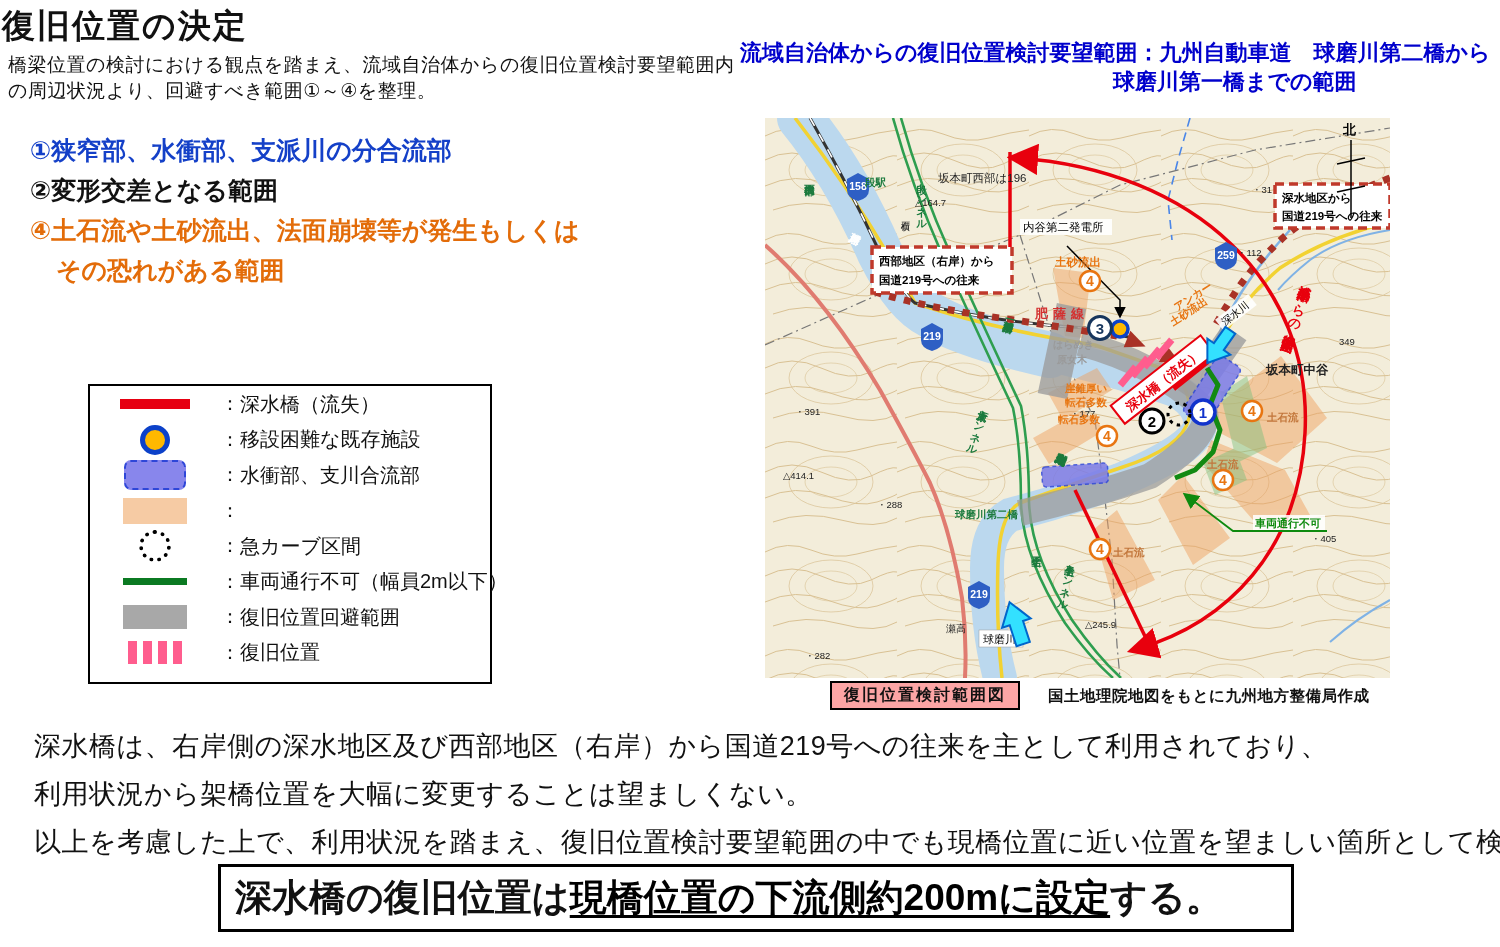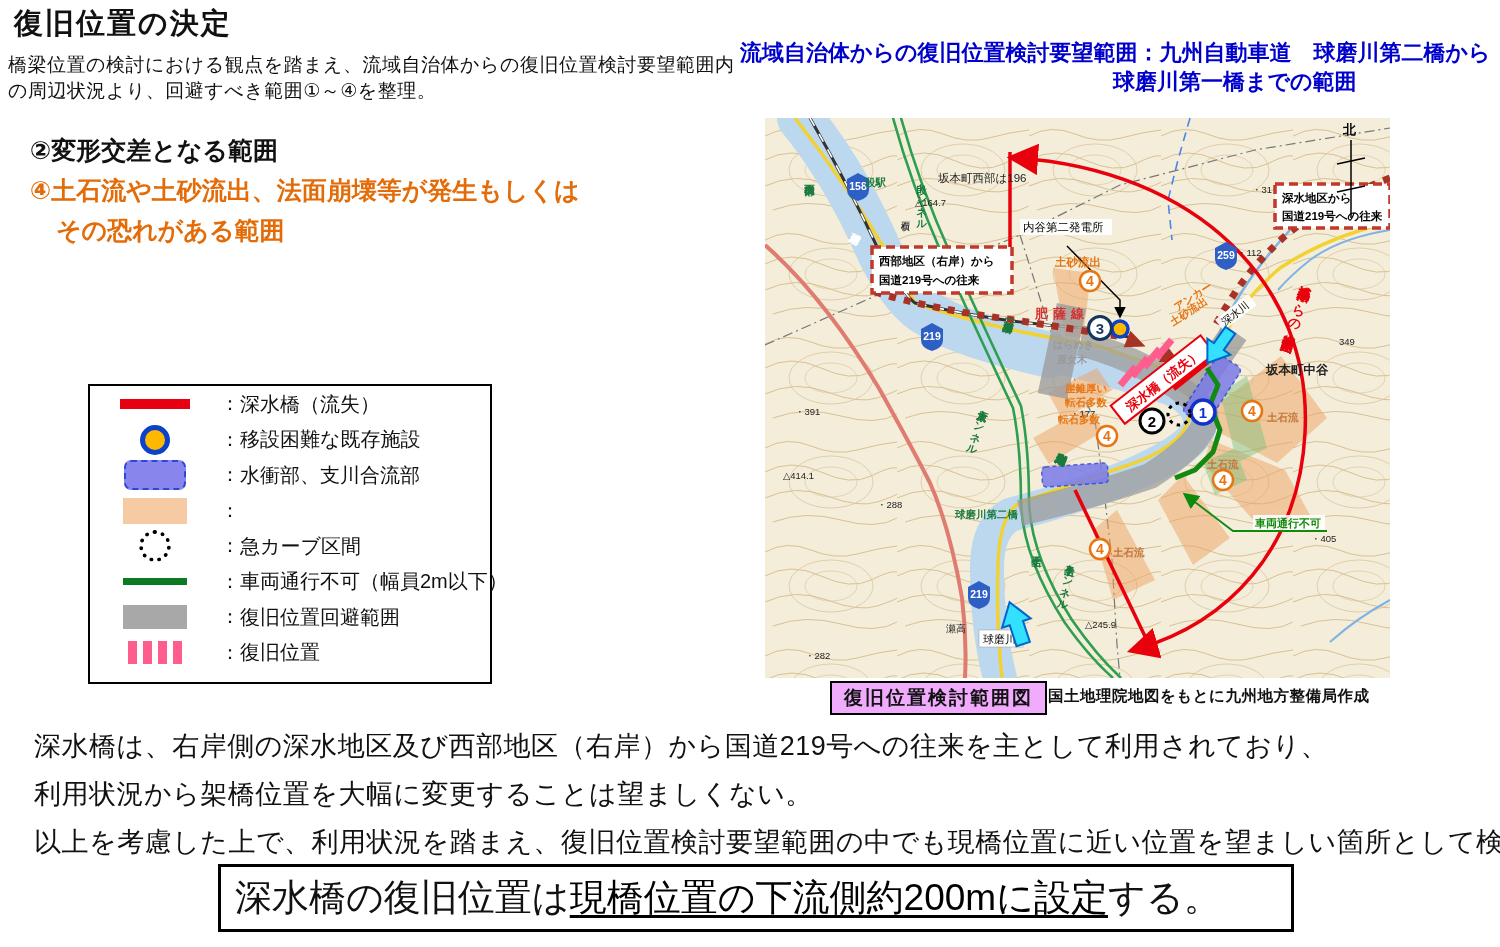--- a/index.html
+++ b/index.html
@@ -1,20 +1,20 @@
 <!DOCTYPE html>
 <html><head>
 <meta charset="utf-8">
 <style>
   html,body{margin:0;padding:0;}
   body{width:1500px;height:947px;background:#ffffff;position:relative;overflow:hidden;
        font-family:"Liberation Sans","DejaVu Sans",sans-serif;color:#111;}
   .abs{position:absolute;}
   
-  .page-title{left:14px;top:4px;font-size:29px;font-weight:bold;letter-spacing:2px;}
+  .page-title{left:2px;top:4px;font-size:33px;font-weight:bold;letter-spacing:2px;}
   .intro{left:8px;top:52px;width:740px;font-size:19px;line-height:1.38;letter-spacing:0.5px;}
   .avoid{left:30px;top:138px;width:700px;font-size:25px;font-weight:bold;line-height:1.0;}
   .avoid .row{margin-bottom:15px;}
   .c1{color:#1440C8}.c2{color:#111111}.c3{color:#17365D}.c4{color:#E36C09}
   .avoid .cont{margin-left:26px;margin-top:2px;}
   
   .legend{left:88px;top:384px;width:400px;height:296px;border:2px solid #000;background:#fff;}
   .lrow{display:flex;align-items:center;height:34.5px;margin-top:1px;}
   .lsym{width:130px;display:flex;justify-content:center;align-items:center;flex:0 0 130px;}
   .lcolon{width:20px;text-align:center;font-size:19px;flex:0 0 20px;}
@@ -26,38 +26,39 @@
   .sym-curve{width:24px;height:24px;border-radius:50%;border:4px dotted #000;}
   .sym-green{width:64px;height:7px;background:#0B7A22;}
   .sym-gray{width:64px;height:24px;background:#A8A8A8;}
   .sym-pink{display:flex;gap:6px;}
   .sym-pink i{display:block;width:9px;height:23px;background:#FF5D8E;}
   
   .map-head1{left:740px;top:38px;font-size:22px;font-weight:bold;color:#0000CC;white-space:nowrap;}
   .map-head2{left:1113px;top:67px;font-size:22px;font-weight:bold;color:#0000CC;white-space:nowrap;}
   
   .map-wrap{left:765px;top:118px;width:625px;height:560px;}
-  .map-caption{left:830px;top:681px;border:2px solid #000;background:#f0abfc;font-size:19px;font-weight:bold;
+  .map-caption{left:830px;top:681px;border:2px solid #000;background:#fca5a5;font-size:16px;font-weight:bold;
                padding:2px 12px;letter-spacing:2px;}
   .map-credit{left:1048px;top:686px;font-size:15.5px;font-weight:bold;letter-spacing:0.5px;}
   
   .bodytext{left:34px;top:722px;font-size:27px;line-height:1.78;letter-spacing:0.5px;white-space:nowrap;}
   .conclusion{left:218px;top:864px;width:1056px;height:62px;border:3px solid #000;background:#fff;
-              display:flex;align-items:center;padding-left:14px;font-size:37px;font-weight:normal;white-space:nowrap;}
+              display:flex;align-items:center;padding-left:14px;font-size:37px;font-weight:bold;white-space:nowrap;}
   .conclusion .red{color:#000000;text-decoration:underline;text-underline-offset:5px;}
   svg text{font-family:"Liberation Sans","DejaVu Sans",sans-serif;}
   .vtext{writing-mode:vertical-rl;text-orientation:upright;}
 </style>
 </head>
 <body>
 
 <div class="abs page-title">復旧位置の決定</div>
 <div class="abs intro">橋梁位置の検討における観点を踏まえ、流域自治体からの復旧位置検討要望範囲内の周辺状況より、回避すべき範囲①～④を整理。</div>
 
 <div class="abs avoid">
+  <div class="row c1">①狭窄部、水衝部、支派川の分合流部</div>
   <div class="row c2">②変形交差となる範囲</div>
   <div class="row c4">④土石流や土砂流出、法面崩壊等が発生もしくは</div>
   <div class="row c4 cont">その恐れがある範囲</div>
 </div>
 
 <div class="abs legend">
   <div class="lrow">
     <span class="lsym">
         <span class="sym-redline"></span>
       </span>

